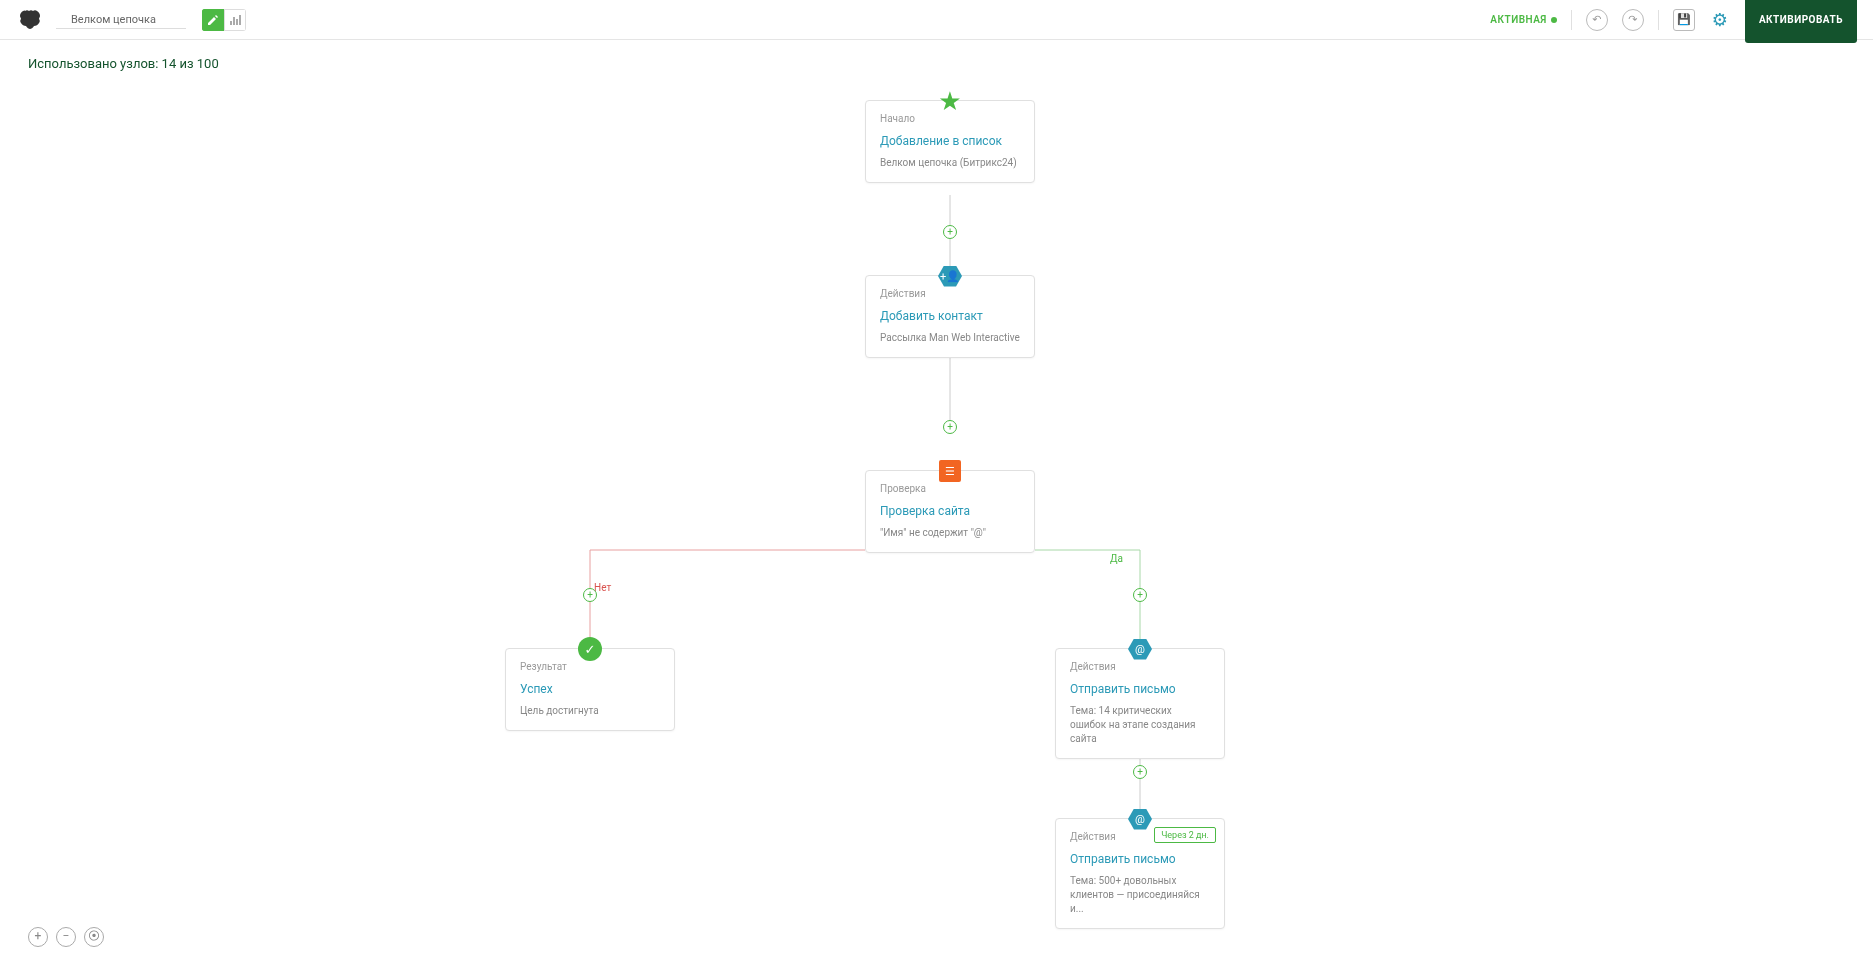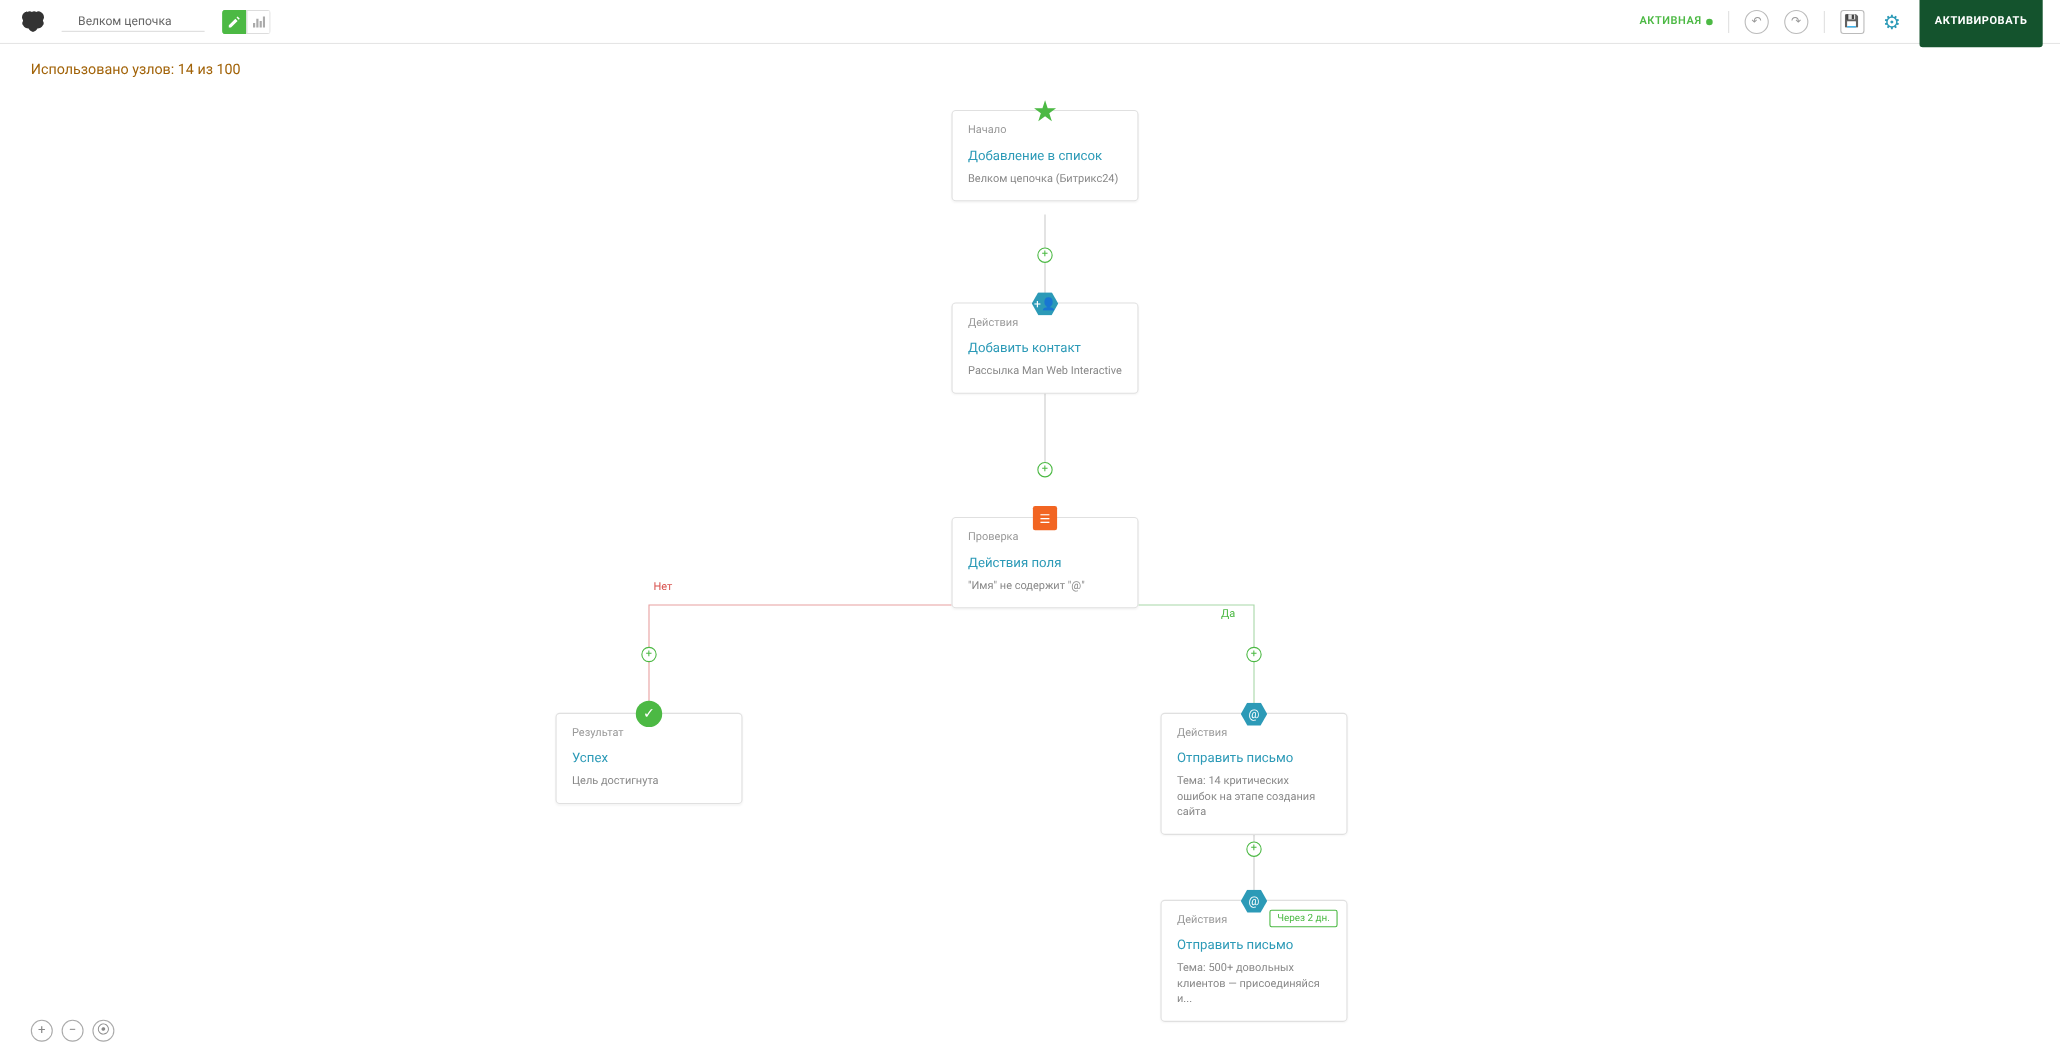--- a/index.html
+++ b/index.html
@@ -11,21 +11,21 @@
 .mode-btn{width:22px;height:22px;display:flex;align-items:center;justify-content:center;border:1px solid #ddd;background:#fff;cursor:pointer}
 .mode-btn.active{background:#4cb944;border-color:#4cb944}
 .header-right{margin-left:auto;display:flex;align-items:center;gap:14px}
 .status{font-size:10px;font-weight:600;color:#4cb944;letter-spacing:.5px;display:flex;align-items:center;gap:4px}
 .status-dot{width:6px;height:6px;border-radius:50%;background:#4cb944}
 .divider{width:1px;height:20px;background:#e0e0e0}
 .icon-btn{width:22px;height:22px;border:1.5px solid #bbb;border-radius:50%;display:flex;align-items:center;justify-content:center;cursor:pointer;color:#999;font-size:11px}
 .icon-btn.sq{border-radius:3px}
 .gear-btn{color:#2c9ab7}
 .activate-btn{background:#14532d;color:#fff;border:none;border-radius:3px;padding:18px 14px;font-size:10px;font-weight:700;letter-spacing:.5px;cursor:pointer}
-.nodes-count{position:absolute;top:56px;left:28px;font-size:13px;color:#a16207}
+.nodes-count{position:absolute;top:56px;left:28px;font-size:13px;color:#14532d}
 .canvas{position:absolute;top:40px;left:0;right:0;bottom:0}
 .node{position:absolute;background:#fff;border:1px solid #e0e0e0;border-radius:4px;padding:12px 14px;width:170px;box-shadow:0 1px 2px rgba(0,0,0,.04)}
 .node-type{font-size:10px;color:#999;margin-bottom:10px}
 .node-title{font-size:12px;color:#2c9ab7;margin-bottom:6px;line-height:1.3}
 .node-desc{font-size:10px;color:#888;line-height:1.4}
 .node-icon{position:absolute;top:-12px;left:50%;transform:translateX(-50%);width:24px;height:24px;display:flex;align-items:center;justify-content:center}
 .hexagon{width:24px;height:21px;background:#2c9ab7;clip-path:polygon(25% 0%,75% 0%,100% 50%,75% 100%,25% 100%,0% 50%);display:flex;align-items:center;justify-content:center;color:#fff;font-size:11px}
 .hex-orange{background:#f26522}
 .star{color:#4cb944;font-size:26px}
 .circle-check{width:24px;height:24px;border-radius:50%;background:#4cb944;color:#fff;display:flex;align-items:center;justify-content:center;font-size:13px}
@@ -104,25 +104,25 @@
   <div class="node-title">Добавить контакт</div>
   <div class="node-desc">Рассылка Man Web Interactive</div>
 </div>
 <div class="add-btn" style="left:950px;top:380px">+</div>
 
 <div class="node" style="left:865px;top:430px">
   <div class="node-icon">
         <div class="hexagon hex-orange" style="width:22px;height:22px;clip-path:none;border-radius:2px">☰</div>
       </div>
   <div class="node-type">Проверка</div>
-  <div class="node-title">Действия поля</div>
+  <div class="node-title">Проверка сайта</div>
   <div class="node-desc">"Имя" не содержит "@"</div>
 </div>
 
-<div class="branch-label branch-no" style="left:594px;top:488px">Нет</div>
+<div class="branch-label branch-no" style="left:594px;top:542px">Нет</div>
 <div class="branch-label branch-yes" style="left:1110px;top:513px">Да</div>
 <div class="add-btn" style="left:590px;top:548px">+</div>
 <div class="add-btn" style="left:1140px;top:548px">+</div>
 
 <div class="node" style="left:505px;top:608px">
   <div class="node-icon">
         <div class="circle-check">✓</div>
       </div>
   <div class="node-type">Результат</div>
   <div class="node-title">Успех</div>

